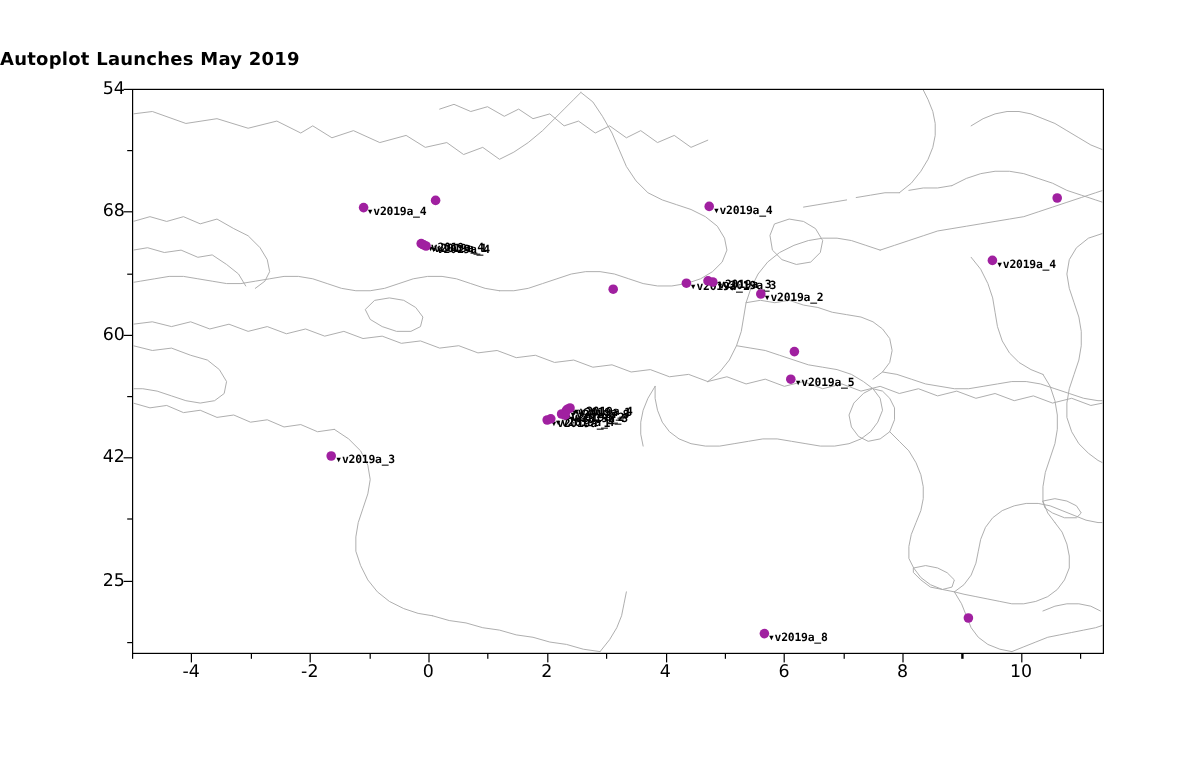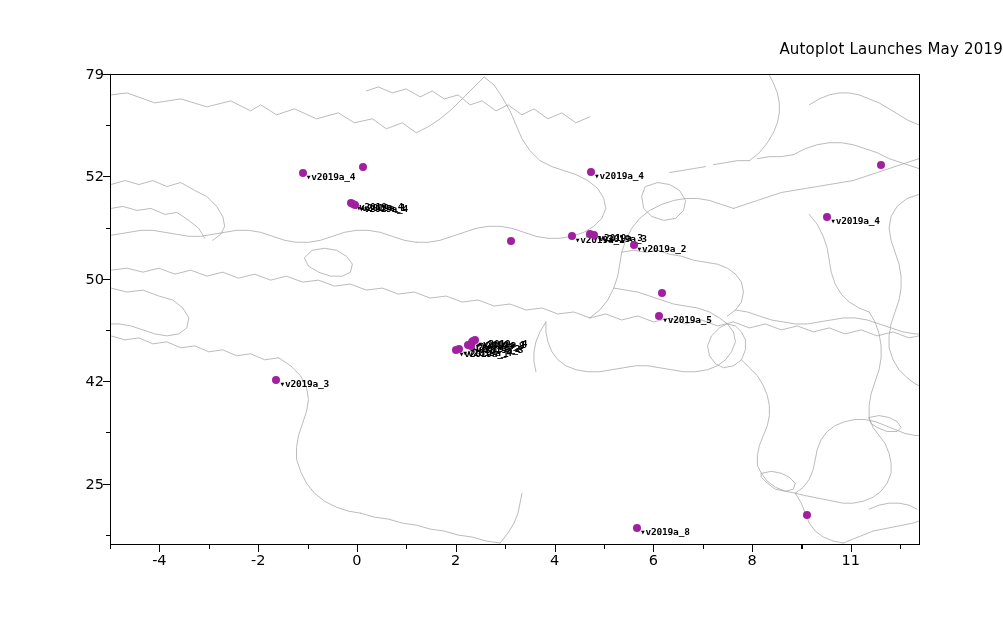--- a/index.html
+++ b/index.html
@@ -19,24 +19,25 @@
     left: 0; top: 0;
     width: 1003px;
     height: 633px;
     background: #ffffff;
   }
   #chart-title {
     position: absolute;
     left: 0;
     top: 40px;
     width: 1003px;
-    text-align: right;
+    text-align: left;
     font-size: 15px;
     color: #000000;
     letter-spacing: 0.2px;
+    font-weight: bold;
   }
   
   #axes {
     position: absolute;
     left: 110px;
     top: 74px;
     width: 810px;
     height: 471px;
     border: 1.1px solid #000000;
     box-sizing: border-box;
@@ -103,23 +104,23 @@
 </head>
 <body>
 
 <div id="figure">
 
   <div id="chart-title">Autoplot Launches May 2019</div>
 
   <div id="y-ticklabels">
       <div class="tick-label-y" style="top: 409.565px;">25</div>
       <div class="tick-label-y" style="top: 307.174px;">42</div>
-      <div class="tick-label-y" style="top: 204.783px;">50</div>
-      <div class="tick-label-y" style="top: 102.391px;">52</div>
-      <div class="tick-label-y" style="top: 0px;">79</div>
+      <div class="tick-label-y" style="top: 204.783px;">60</div>
+      <div class="tick-label-y" style="top: 102.391px;">68</div>
+      <div class="tick-label-y" style="top: 0px;">54</div>
     </div>
   <div id="y-ticks">
       <div class="tick-major-y" style="top: 409.565px; right: 0px;"></div>
       <div class="tick-major-y" style="top: 307.174px; right: 0px;"></div>
       <div class="tick-major-y" style="top: 204.783px; right: 0px;"></div>
       <div class="tick-major-y" style="top: 102.391px; right: 0px;"></div>
       <div class="tick-major-y" style="top: 0px; right: 0px;"></div>
       <div class="tick-minor-y" style="top: 460.761px; right: 0px;"></div>
       <div class="tick-minor-y" style="top: 358.37px; right: 0px;"></div>
       <div class="tick-minor-y" style="top: 255.978px; right: 0px;"></div>
@@ -127,21 +128,21 @@
       <div class="tick-minor-y" style="top: 51.1957px; right: 0px;"></div>
     </div>
   <div id="x-ticklabels">
       <div class="tick-label-x" style="left: 49.3902px;">-4</div>
       <div class="tick-label-x" style="left: 148.171px;">-2</div>
       <div class="tick-label-x" style="left: 246.951px;">0</div>
       <div class="tick-label-x" style="left: 345.732px;">2</div>
       <div class="tick-label-x" style="left: 444.512px;">4</div>
       <div class="tick-label-x" style="left: 543.293px;">6</div>
       <div class="tick-label-x" style="left: 642.073px;">8</div>
-      <div class="tick-label-x" style="left: 740.854px;">11</div>
+      <div class="tick-label-x" style="left: 740.854px;">10</div>
     </div>
   <div id="x-ticks">
       <div class="tick-major-x" style="left: 49.3902px; top: 0px;"></div>
       <div class="tick-major-x" style="left: 148.171px; top: 0px;"></div>
       <div class="tick-major-x" style="left: 246.951px; top: 0px;"></div>
       <div class="tick-major-x" style="left: 345.732px; top: 0px;"></div>
       <div class="tick-major-x" style="left: 444.512px; top: 0px;"></div>
       <div class="tick-major-x" style="left: 543.293px; top: 0px;"></div>
       <div class="tick-major-x" style="left: 642.073px; top: 0px;"></div>
       <div class="tick-major-x" style="left: 740.854px; top: 0px;"></div>

